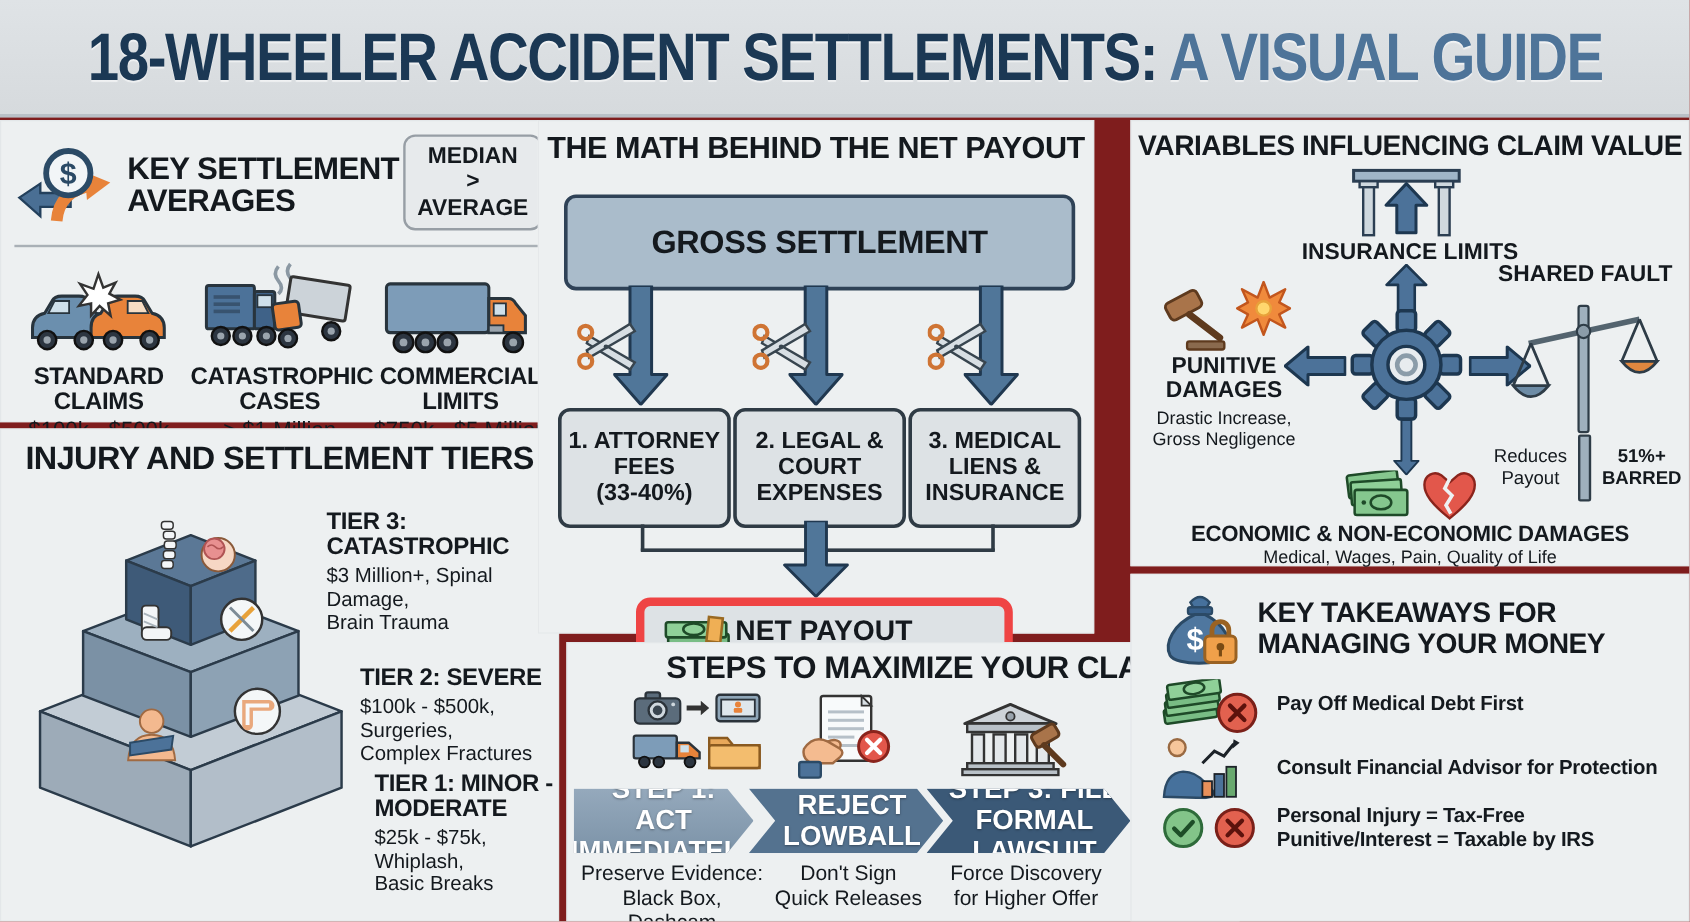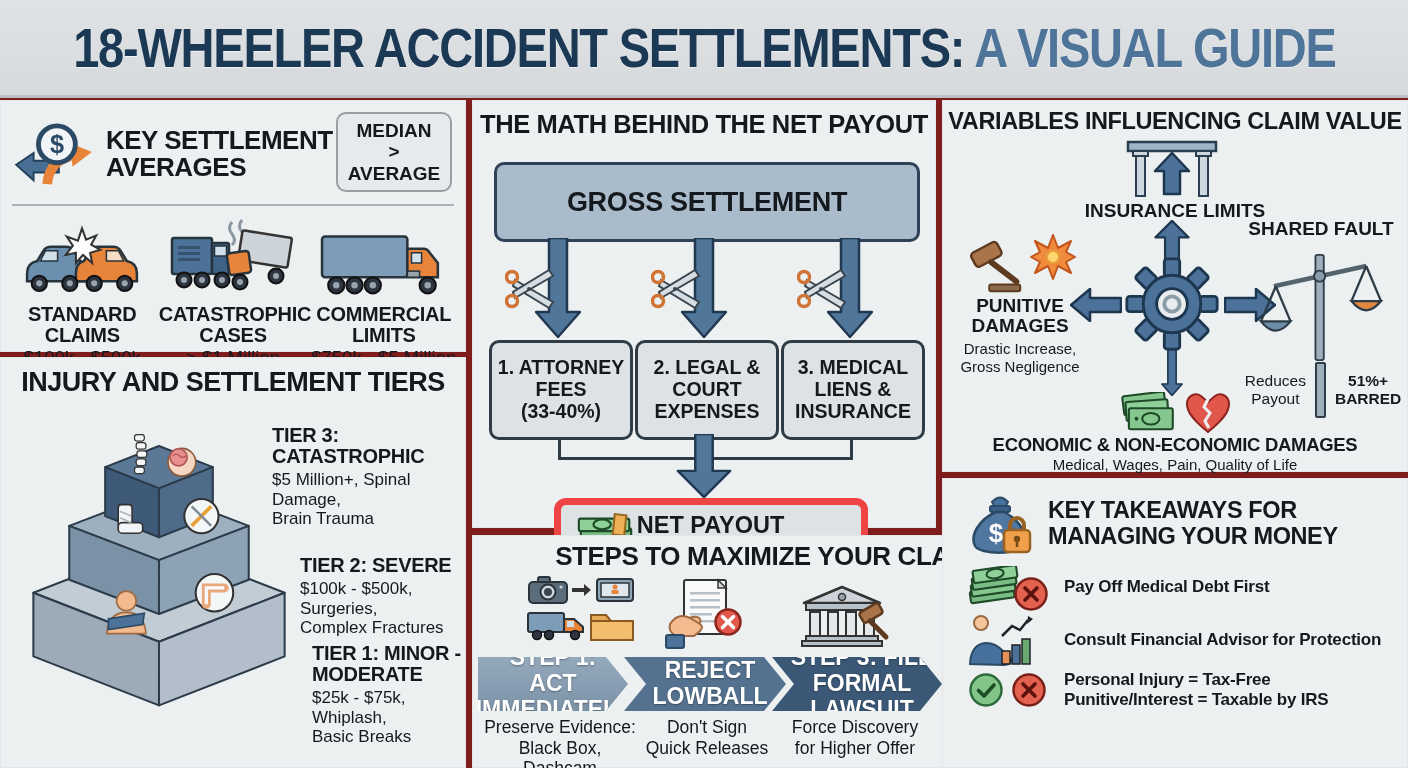--- a/index.html
+++ b/index.html
@@ -11,21 +11,21 @@
        background:linear-gradient(#dfe3e6,#d6dadd);border-bottom:3px solid #b9c0c6;
        display:flex;align-items:center;justify-content:center;}
   .hdr h1{margin:0;font-size:56px;font-weight:800;letter-spacing:-1.5px;white-space:nowrap;
           transform:scaleX(.84);color:#1b3854;text-shadow:0 1px 1px rgba(255,255,255,.6);}
   .hdr .accent{color:#4e7499;}
 
   
   .panel{position:absolute;background:#edf0f1;box-shadow:0 0 0 1px #e3e7e9 inset;}
   #p-averages{left:0;top:100px;width:466px;height:252px;}
   #p-tiers{left:0;top:357px;width:466px;height:411px;}
-  #p-math{left:472px;top:100px;width:464px;height:428px;}
+  #p-math{left:448px;top:100px;width:464px;height:428px;}
   #p-steps{left:472px;top:535px;width:533px;height:233px;padding-left:28px;}
   #p-variables{left:942px;top:100px;width:466px;height:372px;}
   #p-takeaways{left:942px;top:478px;width:466px;height:290px;}
 
   
   .avg-head{position:relative;height:88px;padding:10px 14px 0 14px;display:flex;align-items:center;}
   .avg-title{font-size:26px;font-weight:800;line-height:1.04;letter-spacing:-.5px;margin-left:12px;}
   .avg-badge{position:absolute;right:14px;top:12px;width:104px;padding:6px 4px;text-align:center;
              background:#e7eaec;border:2px solid #979ea5;border-radius:10px;
              font-size:19px;font-weight:800;line-height:1.12;}
@@ -268,21 +268,21 @@
 
       <g>
         <circle cx="258" cy="212" r="23" fill="#f4f7f8" stroke="#333" stroke-width="2.5"></circle>
         <path d="M248,226 V206 H270" stroke="#e9a87c" stroke-width="11" fill="none" stroke-linecap="round"></path>
         <path d="M248,226 V206 H270" stroke="#f8f9fa" stroke-width="4" fill="none"></path>
       </g>
     </svg>
     <div class="tier-label" id="tl3">
       <div class="tn pre">TIER 3:
 CATASTROPHIC</div>
-      <div class="td pre">$5 Million+, Spinal Damage,
+      <div class="td pre">$3 Million+, Spinal Damage,
 Brain Trauma</div>
     </div>
     <div class="tier-label" id="tl2">
       <div class="tn pre">TIER 2: SEVERE</div>
       <div class="td pre">$100k - $500k,
 Surgeries,
 Complex Fractures</div>
     </div>
     <div class="tier-label" id="tl1">
       <div class="tn pre">TIER 1: MINOR -

